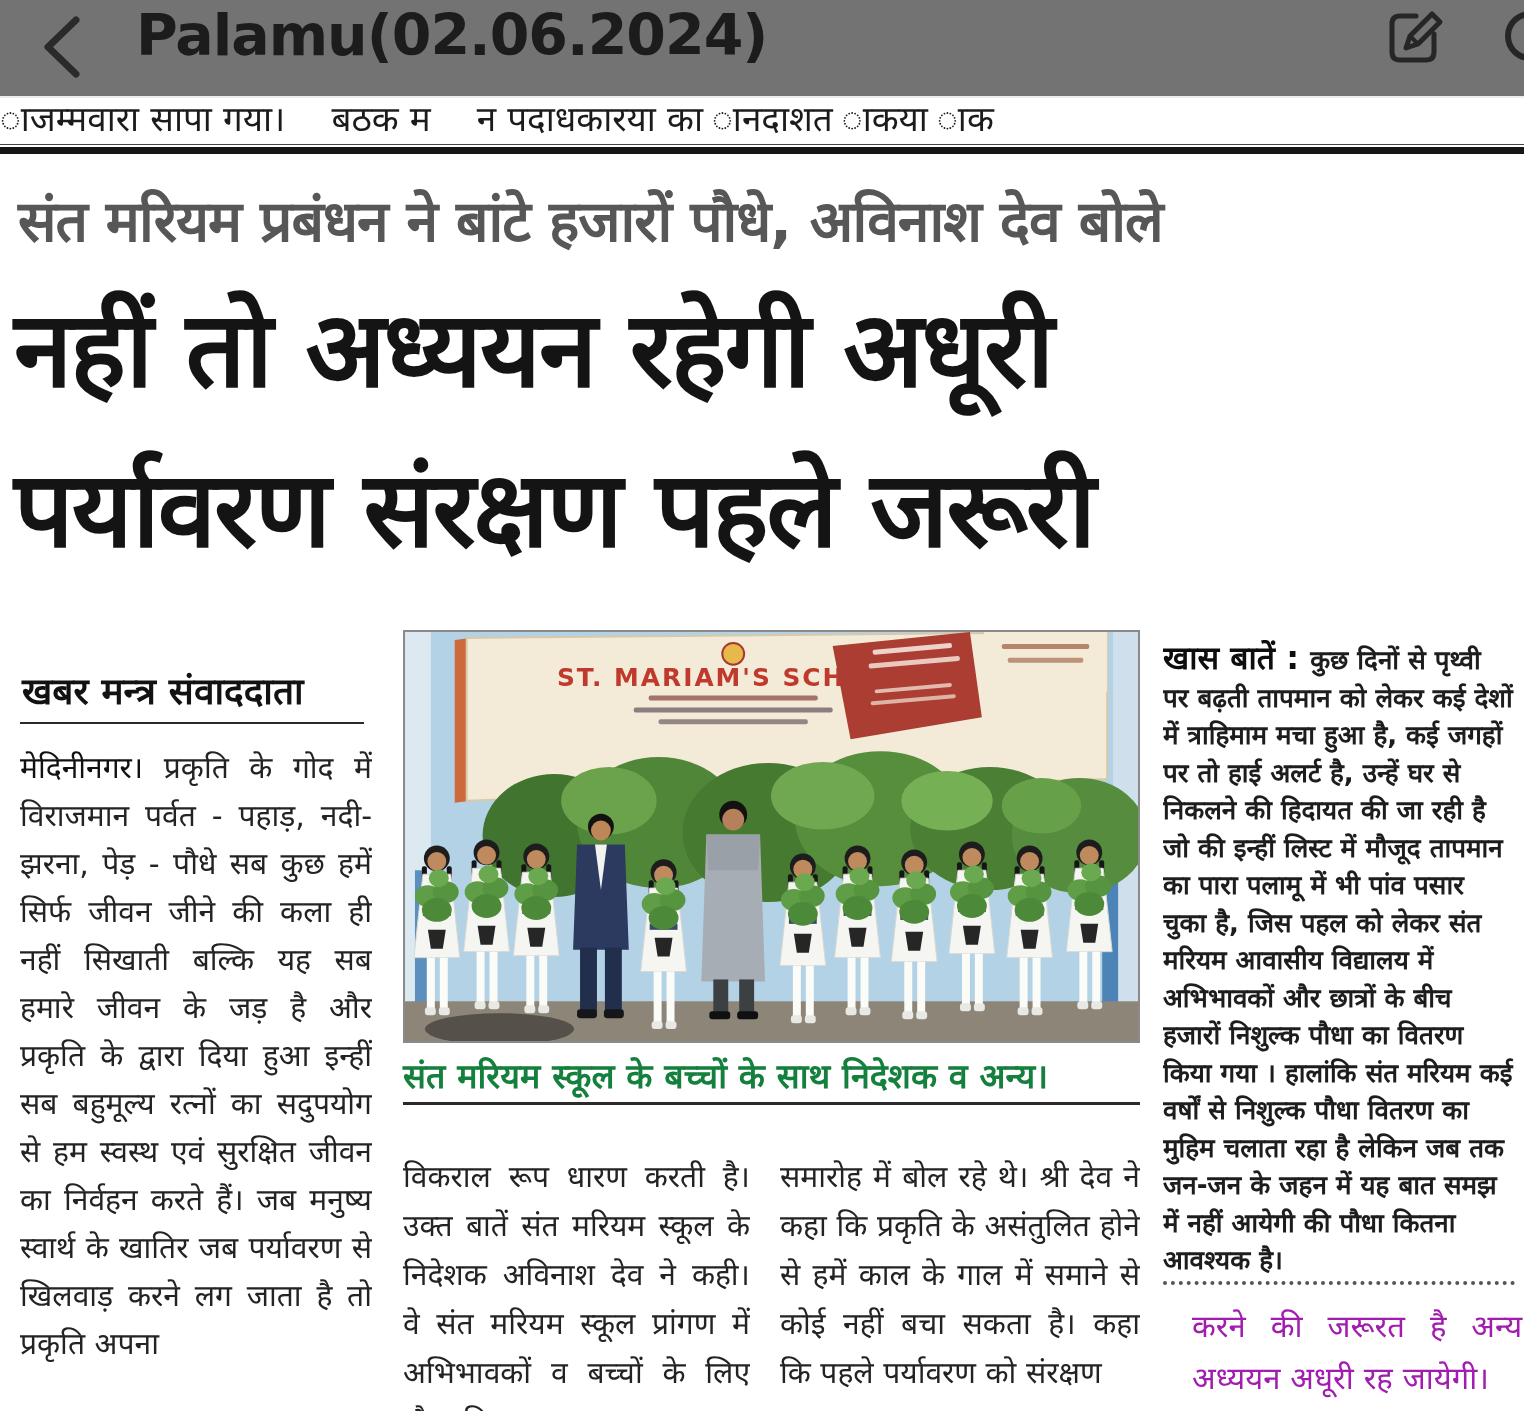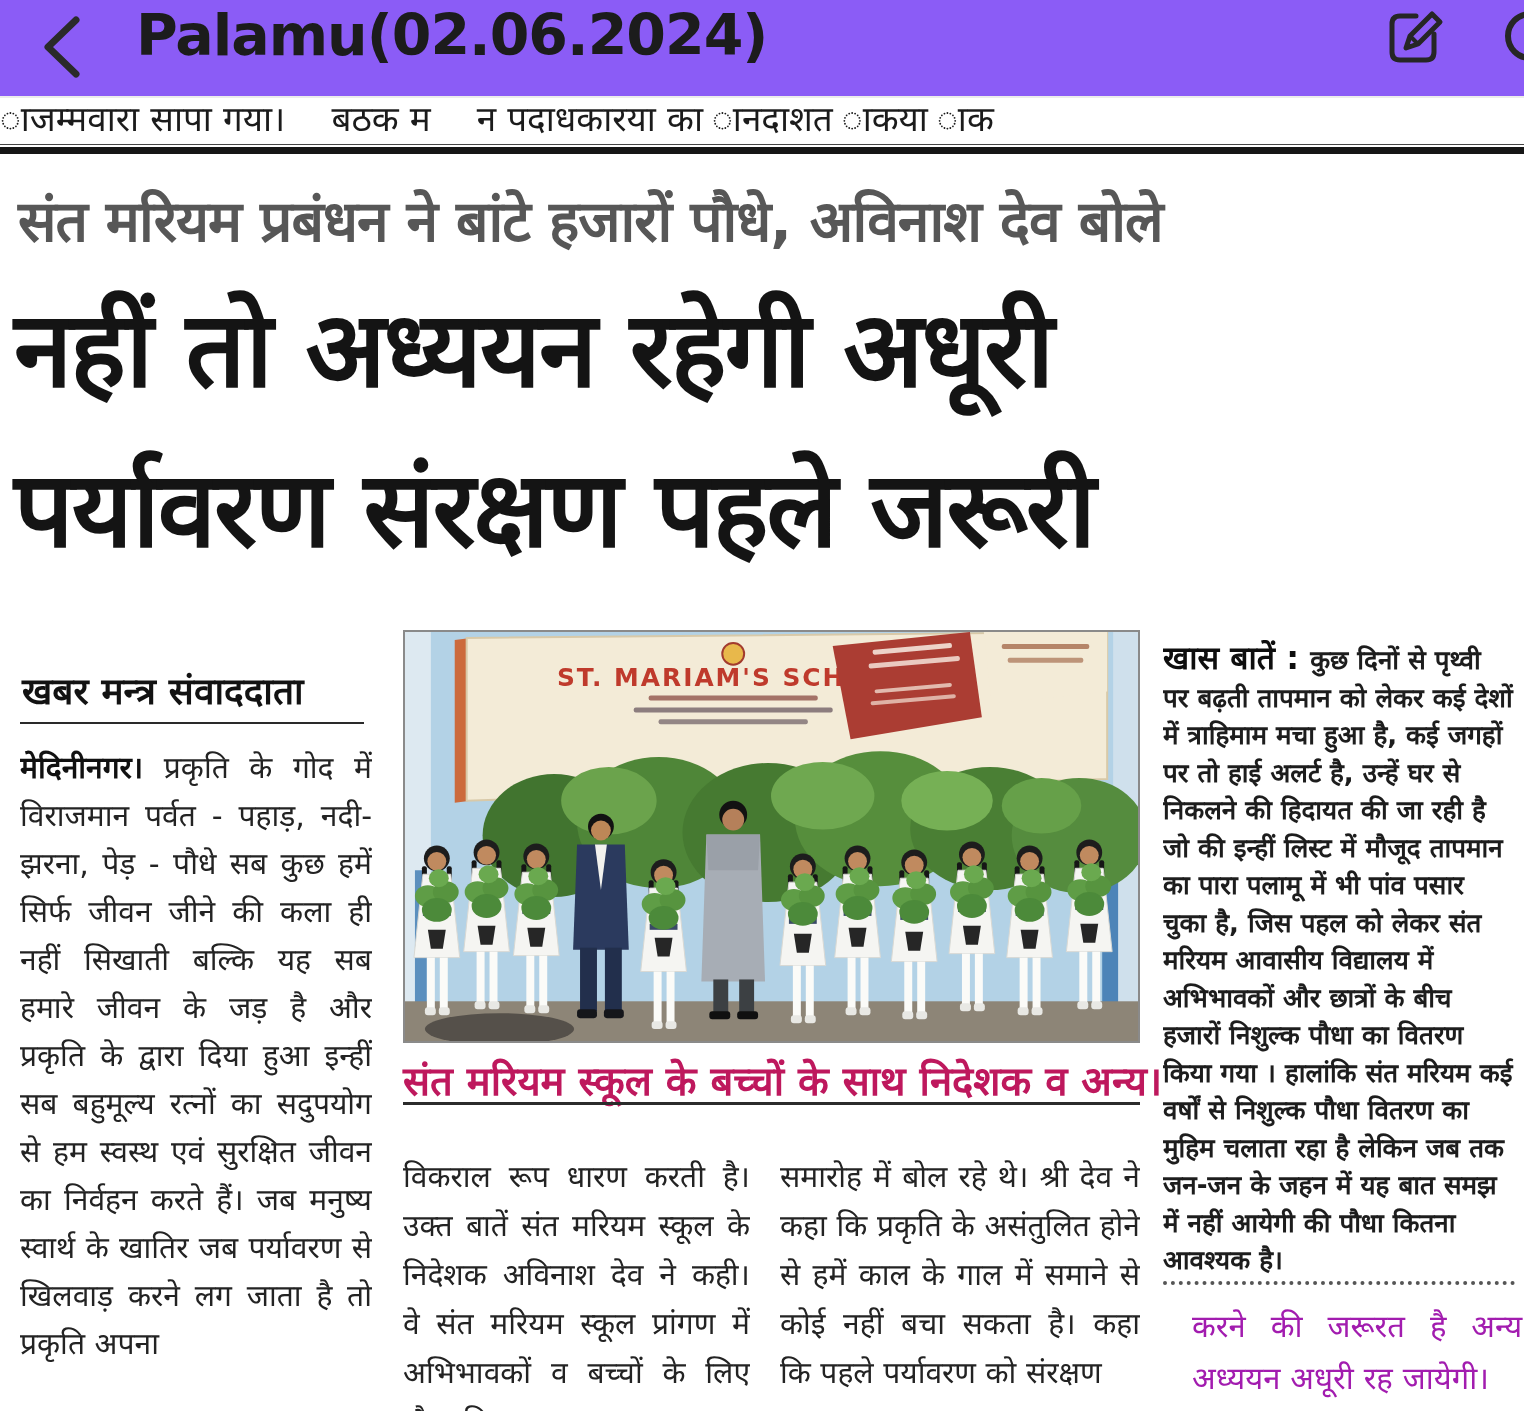--- a/index.html
+++ b/index.html
@@ -3,21 +3,21 @@
 <meta charset="utf-8">
 <style>
   html,body{margin:0;padding:0;}
   body{
     width:1524px;height:1411px;position:relative;overflow:hidden;
     background:#ffffff;
     font-family:"DejaVu Sans","Liberation Sans",sans-serif;
     color:#1f1f1f;
   }
   
-  .appbar{position:absolute;top:0;left:0;width:1524px;height:96px;background:#8b5cf6;}
+  .appbar{position:absolute;top:0;left:0;width:1524px;height:96px;background:#737373;}
   .back-icon{position:absolute;left:34px;top:12px;width:56px;height:70px;cursor:pointer;}
   .appbar-title{
     position:absolute;left:136px;top:2px;font-size:57px;font-weight:700;
     color:#1c1c1c;letter-spacing:-1px;white-space:nowrap;
   }
   .edit-icon{position:absolute;left:1382px;top:6px;width:62px;height:62px;cursor:pointer;}
   .search-icon{position:absolute;left:1496px;top:8px;width:60px;height:60px;cursor:pointer;}
   
   .strip{
     position:absolute;top:96px;left:0;width:1524px;height:48px;overflow:hidden;
@@ -40,30 +40,30 @@
     font-size:105px;line-height:160px;font-weight:800;color:#141414;letter-spacing:-2px;
   }
   .headline div{white-space:nowrap;}
   
   .byline{position:absolute;top:664px;left:22px;font-size:37px;font-weight:800;color:#121212;}
   .byline-rule{position:absolute;top:722px;left:20px;width:344px;height:2px;background:#2a2a2a;}
   .leftcol{
     position:absolute;top:744px;left:20px;width:352px;height:667px;overflow:hidden;
     font-size:30px;line-height:48px;text-align:justify;color:#232323;
   }
-  .dateline{font-weight:700;color:#111;}
+  .dateline{font-weight:400;color:#111;}
   
   .photo-frame{
     position:absolute;top:630px;left:403px;width:737px;height:413px;
     border:2px solid #8a8a8a;box-sizing:border-box;background:#b3d2e6;
   }
   .photo-frame svg{display:block;width:100%;height:100%;}
   .caption{
     position:absolute;top:1052px;left:403px;width:737px;
-    font-size:40px;font-weight:800;color:#be185d;white-space:nowrap;
+    font-size:34px;font-weight:800;color:#15803d;white-space:nowrap;
   }
   .caption-rule{position:absolute;top:1102px;left:403px;width:737px;height:3px;background:#2b2b2b;}
   
   .midcol{
     position:absolute;top:1116px;height:295px;overflow:hidden;
     font-size:30px;line-height:49px;text-align:justify;color:#232323;margin-top:36px;
   }
   .midcol-a{left:403px;width:347px;}
   .midcol-b{left:780px;width:360px;}
   

